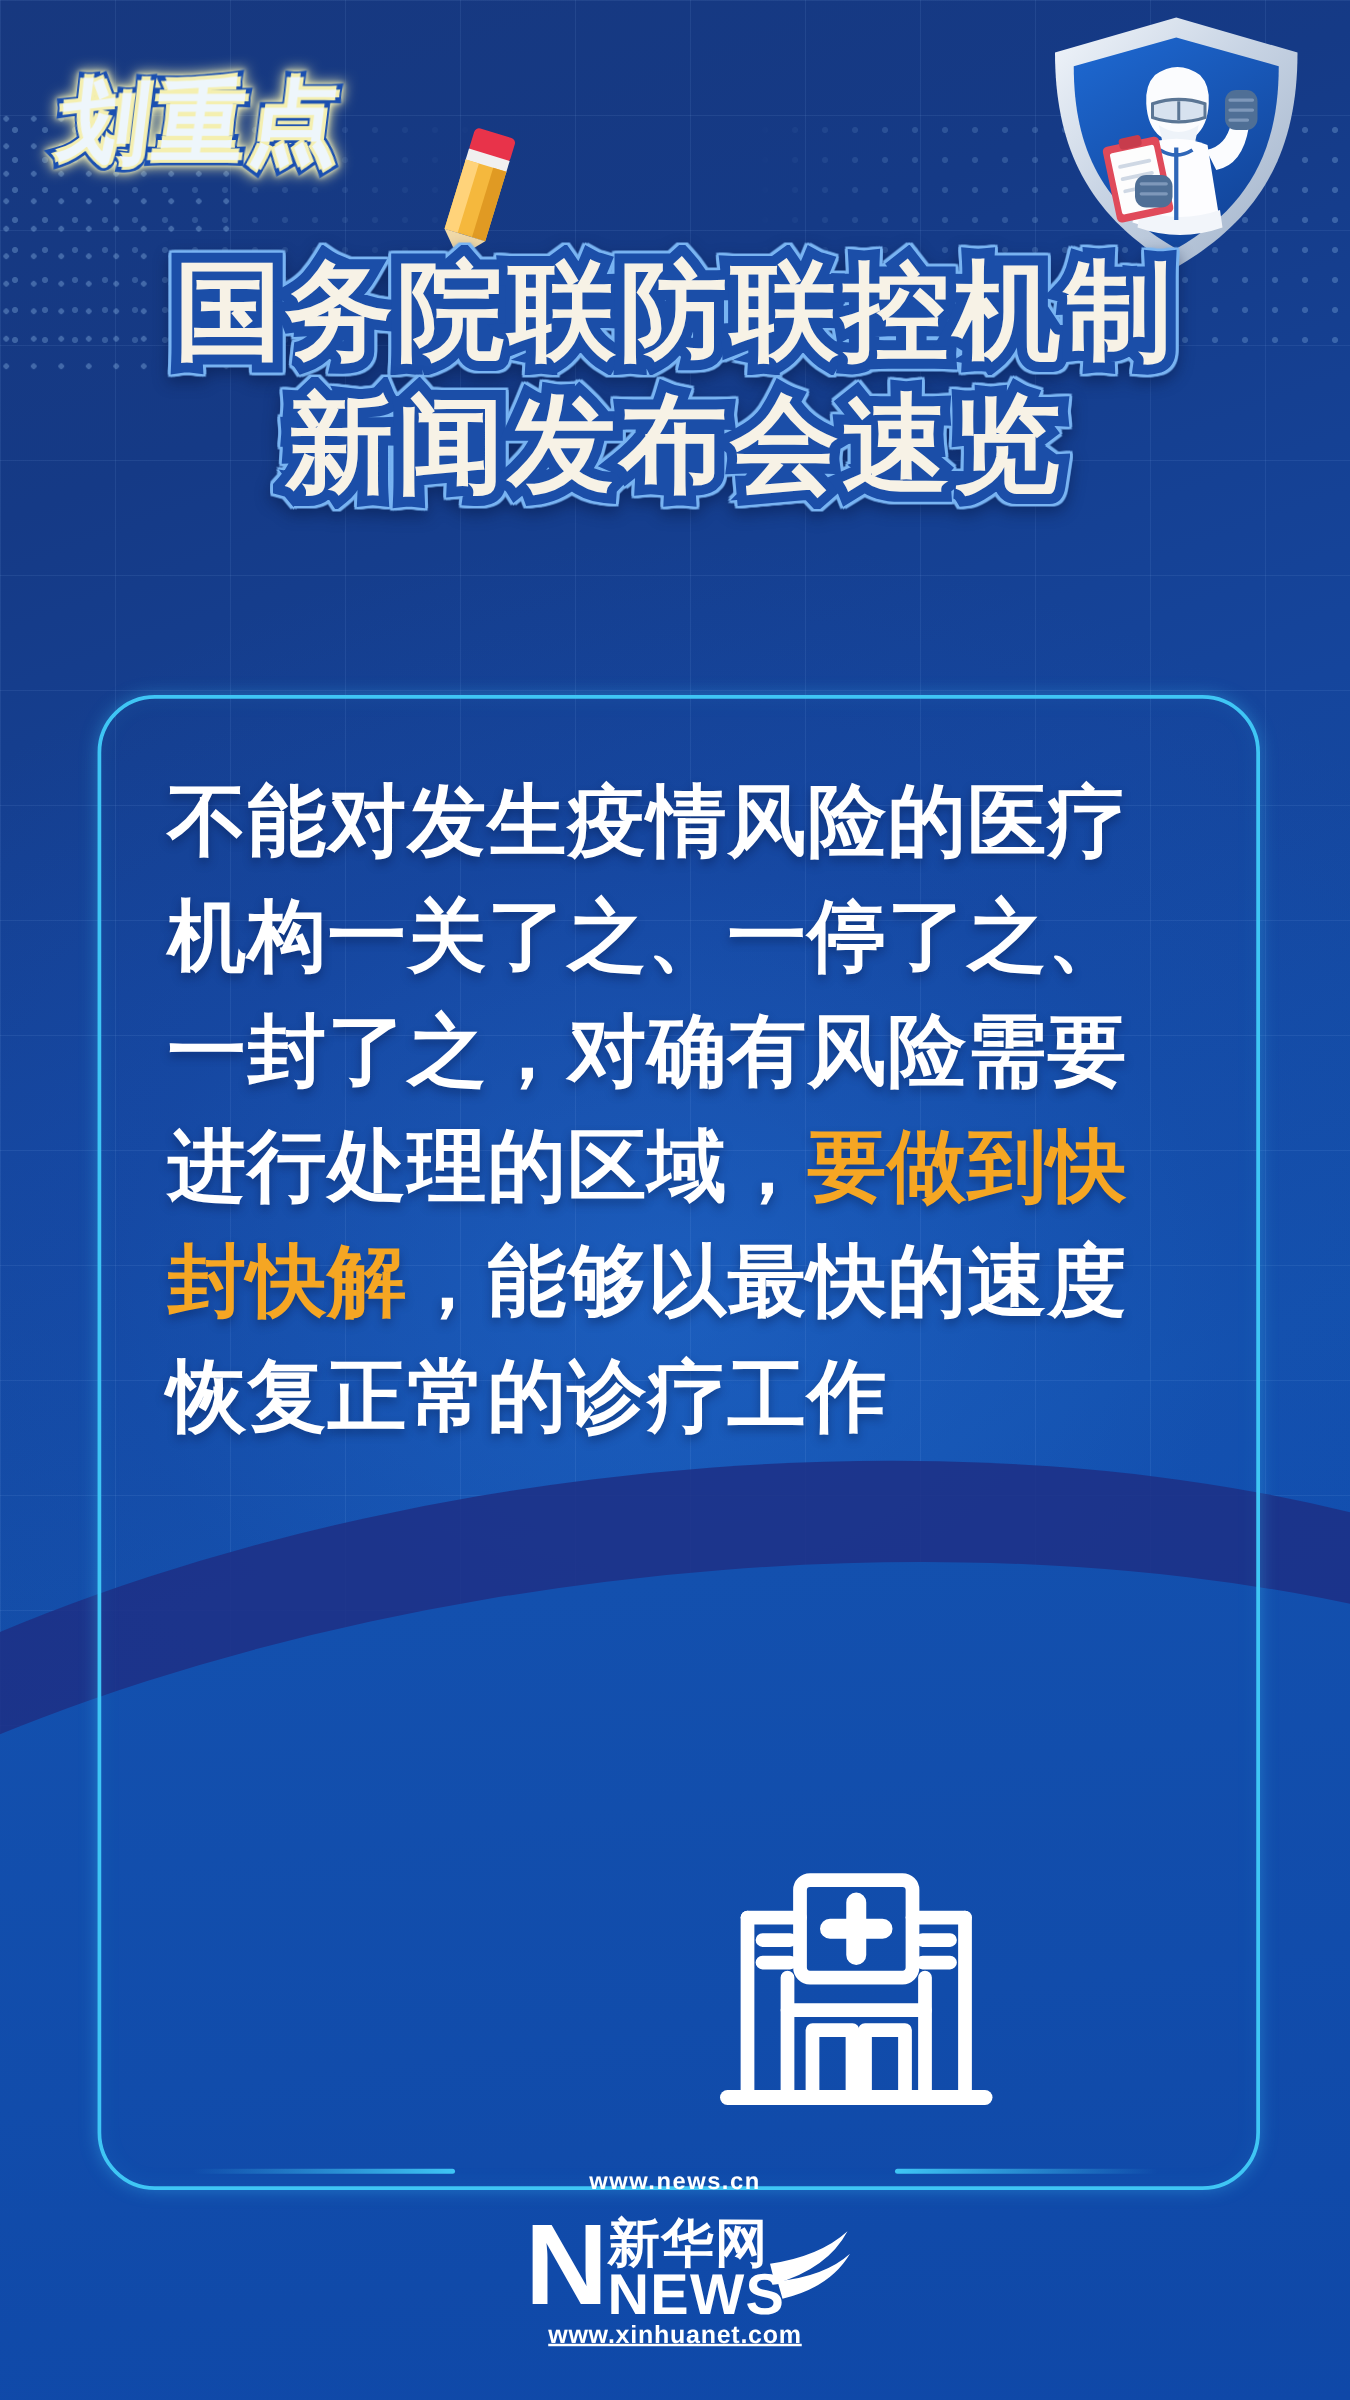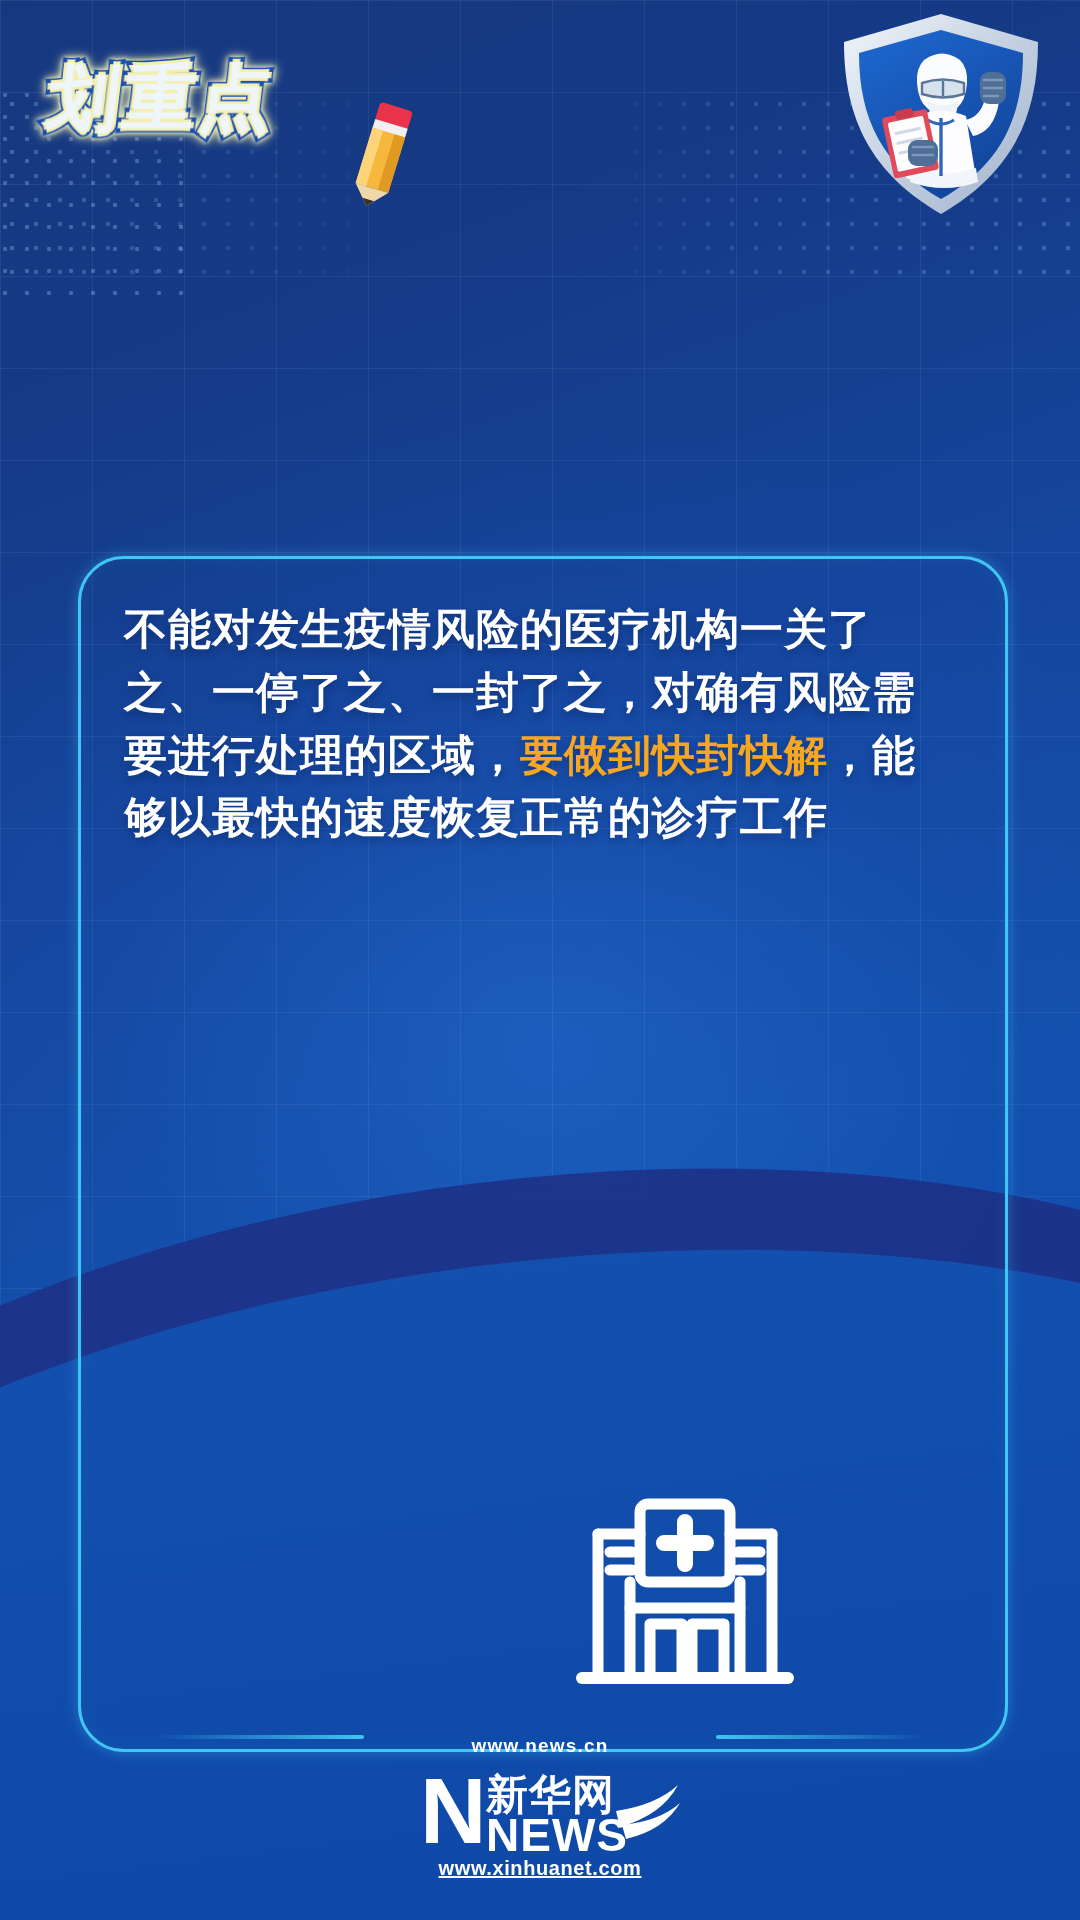--- a/index.html
+++ b/index.html
@@ -131,28 +131,28 @@
     border-radius: 46px;
     box-shadow: 0 0 14px rgba(70,200,255,.35), inset 0 0 18px rgba(70,200,255,.08);
     background: transparent;
   }
   .card-body {
     position: absolute;
     left: 118px; top: 596px;
     width: 844px;
   }
   .card-body p {
-    margin: 6px;
-    font-size: 43px;
+    margin: 16px;
+    font-size: 63px;
     font-weight: 700;
     line-height: 1.46;
     color: #ffffff;
     letter-spacing: 1px;
     text-shadow: 0 4px 8px rgba(3,18,56,.35);
-    font-family: Liberation Mono, monospace;
+    font-family: Liberation Sans, sans-serif;
   }
   .hl { color: #f5a623; }
 
   
   .hospital {
     position: absolute;
     left: 574px; top: 1496px;
     width: 222px; height: 190px;
   }
 
@@ -261,20 +261,24 @@
         <rect x="56" y="104" width="46" height="62" rx="4" fill="#e04a5a"></rect>
         <rect x="61" y="110" width="36" height="50" rx="2" fill="#fdfdfd"></rect>
         <rect x="70" y="100" width="18" height="9" rx="3" fill="#c73c4c"></rect>
         <path d="M67 122 h24 M67 132 h24 M67 142 h16" stroke="#cfd8e4" stroke-width="3" stroke-linecap="round"></path>
       </g>
       <rect x="76" y="132" width="30" height="26" rx="9" fill="#4f6f96"></rect>
       <path d="M81 139 h20 M81 147 h20" stroke="#7e98ba" stroke-width="2.6" stroke-linecap="round"></path>
     </g>
   </svg>
 
+  <div class="headline">
+    <div class="headline-line">国务院联防联控机制</div>
+    <div class="headline-line">新闻发布会速览</div>
+  </div>
 
   <div class="card"></div>
 
   <div class="card-body">
     <p><span>不能对发生疫情风险的医疗机构一关了之、一停了之、一封了之，对确有风险需要进行处理的区域，</span><span class="hl">要做到快封快解</span><span>，能够以最快的速度恢复正常的诊疗工作</span></p>
   </div>
 
   <svg class="hospital" viewBox="0 0 222 190">
     <g fill="none" stroke="#ffffff" stroke-width="11" stroke-linejoin="round" stroke-linecap="round">
 

